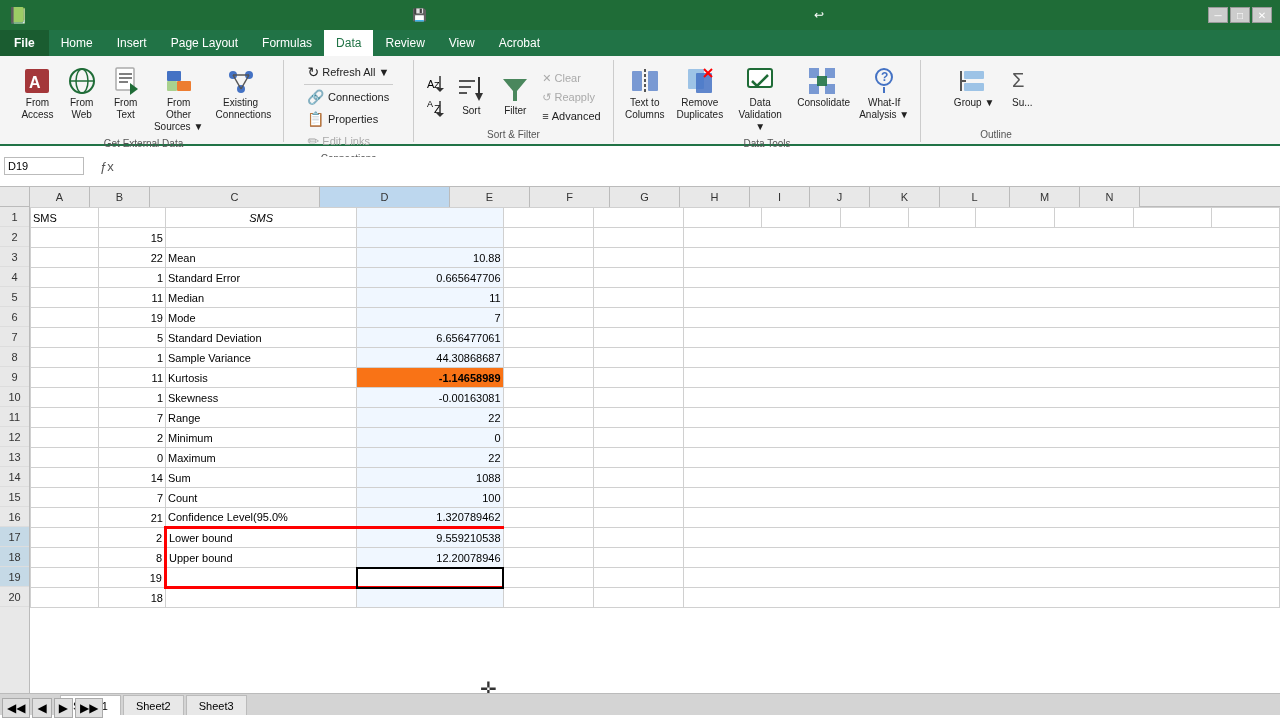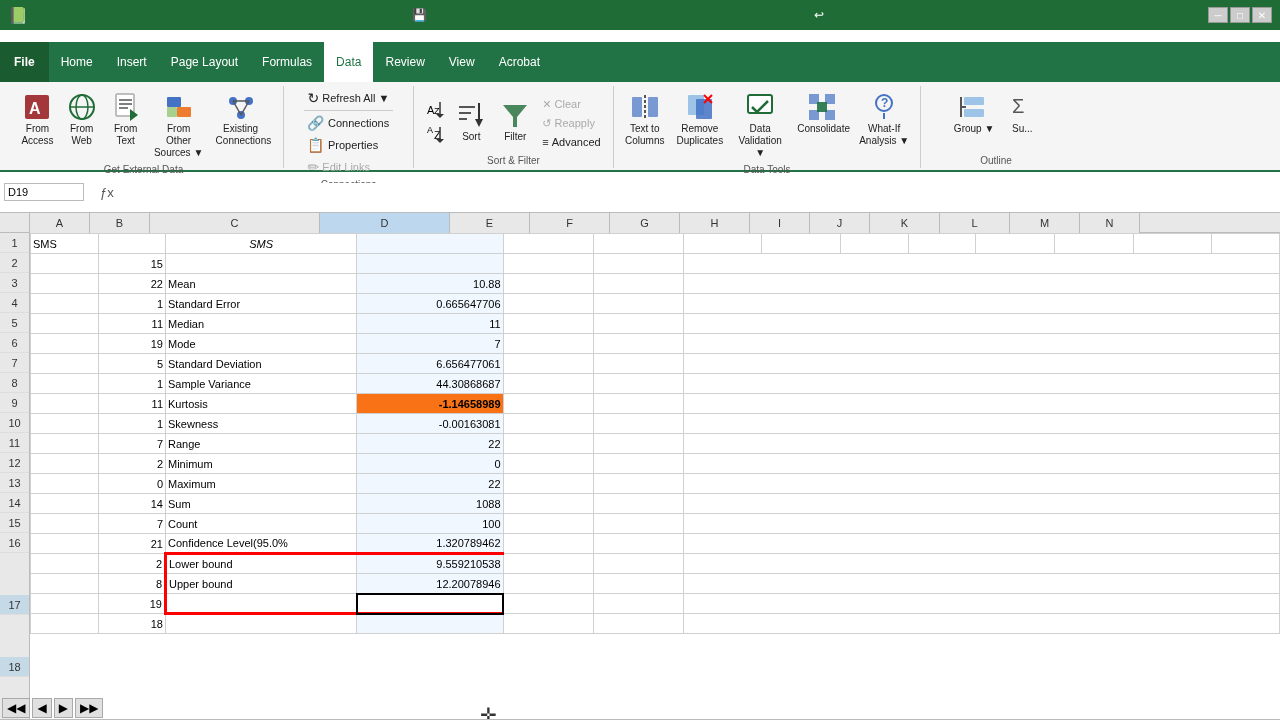--- a/index.html
+++ b/index.html
@@ -14,25 +14,24 @@
       align-items: center;
       padding: 0 8px;
       justify-content: space-between;
     }
     .title-bar .title { flex: 1; text-align: center; font-size: 13px; }
     .title-bar .ctrl-btn { width: 20px; height: 16px; background: #ccc; display: flex; align-items: center; justify-content: center; font-size: 10px; cursor: pointer; border: 1px solid #999; }
 
     
     .menu-bar {
       background: #217346;
-      height: 40px;
+      height: 26px;
       display: flex;
       align-items: stretch;
       color: white;
-      margin-top: 12px;
     }
     .menu-item {
       padding: 0 12px;
       display: flex;
       align-items: center;
       cursor: pointer;
       font-size: 12px;
     }
 
     
@@ -182,21 +181,21 @@
     .row-num {
       height: 20px;
       min-height: 20px;
       display: flex;
       align-items: center;
       justify-content: center;
       font-size: 11px;
       color: #333;
       border-bottom: 1px solid #ddd;
     }
-    .row-num.active-row { background: #c5d9e6; margin-top: 42px; }
+    .row-num.active-row { background: #c5d9e6; }
     .grid {
       flex: 1;
       overflow: hidden;
     }
     table.cells {
       border-collapse: collapse;
       table-layout: fixed;
     }
     table.cells td {
       border: 1px solid #d0d0d0;

